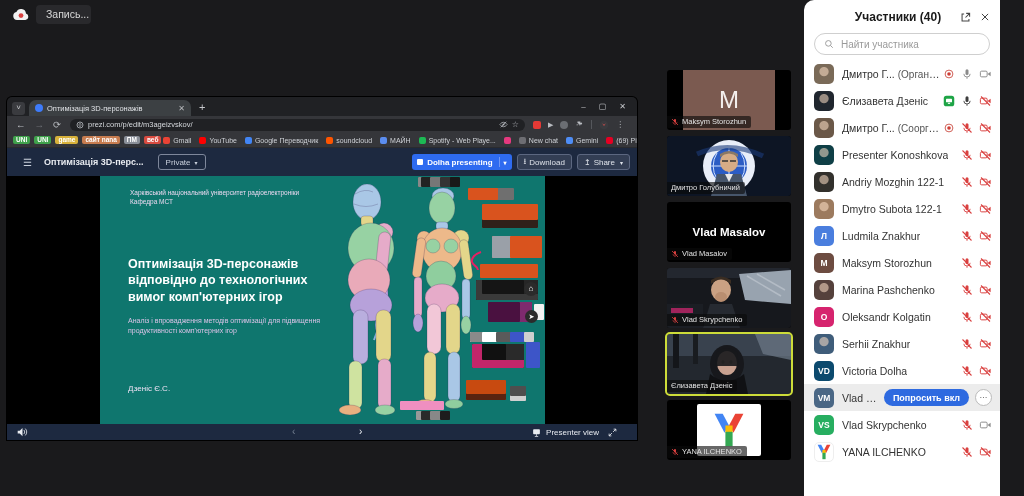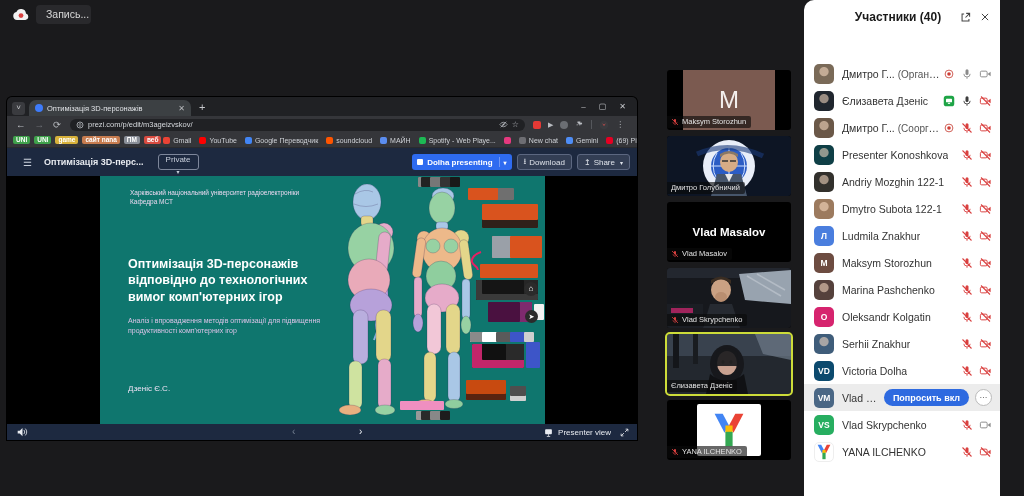--- a/index.html
+++ b/index.html
@@ -35,37 +35,37 @@
   .divider-v { width:1px; height:9px; background:#55575c; }
   .bookmarks { position:absolute; left:0; top:36px; width:630px; height:15px; background:#35363a; border-bottom:1px solid #2a2b2e; display:flex; align-items:center; padding:0 6px; gap:6px; overflow:hidden; }
   .bm-chip { flex:none; font-size:6.5px; font-weight:bold; color:#fff; border-radius:2px; padding:1px 3px; line-height:1; }
   .bm-item { flex:none; display:flex; align-items:center; gap:3px; font-size:7px; color:#cfd2d7; white-space:nowrap; }
   .bm-fav { width:7px; height:7px; border-radius:2px; flex:none; }
 
   
   .prezi-top { position:absolute; left:0; top:51px; width:630px; height:28px; background:#1d2940; display:flex; align-items:center; }
   .hamburger { margin-left:16px; color:#c9d0dc; font-size:10px; }
   .prezi-title { margin-left:12px; color:#e8ebf0; font-size:9px; font-weight:bold; white-space:nowrap; }
-  .private-btn { margin-left:14px; height:16px; border:1px solid #7e879b; border-radius:3px; color:#c9d0dc; font-size:8px; display:flex; align-items:center; gap:4px; padding:0 7px;flex-direction:column; }
+  .private-btn { margin-left:14px; height:16px; border:1px solid #7e879b; border-radius:3px; color:#c9d0dc; font-size:8px; display:flex; align-items:center; gap:4px; padding:0 7px; }
   .prezi-actions { margin-left:auto; display:flex; gap:5px; padding-right:7px; }
   .btn-stop { height:16px; background:#2e6bf0; border-radius:3px; color:#fff; font-size:8px; font-weight:bold; display:flex; align-items:center; gap:4px; padding:0 5px; }
   .btn-stop .sq { width:6px; height:6px; background:#fff; border-radius:1px; }
   .btn-stop .sep { width:1px; height:10px; background:#6f97f5; margin-left:2px; }
   .btn-dark { height:16px; background:#333e54; border:1px solid #5c6780; border-radius:3px; color:#dfe3ea; font-size:8px; display:flex; align-items:center; gap:3px; padding:0 6px; }
   .stage-black { position:absolute; top:79px; height:248px; background:#000; }
   .slide { position:absolute; left:93px; top:79px; width:445px; height:248px; background:#0f766e; overflow:hidden; }
   .slide-inst { position:absolute; left:30px; top:12px; width:270px; color:#ead9f1; font-size:6.5px; line-height:1.4; }
   .slide-title { position:absolute; left:28px; top:80px; width:218px; color:#ffffff; font-size:12.5px; font-weight:bold; line-height:1.3; }
   .slide-sub { position:absolute; left:28px; top:140px; width:205px; color:#ddc4e8; font-size:7px; line-height:1.45; }
   .slide-author { position:absolute; left:28px; top:208px; color:#f0e3f6; font-size:8px; }
   .thumb { position:absolute; border-radius:1px; }
   .circle-btn { position:absolute; background:#2b2b2b; border-radius:50%; color:#fff; text-align:center; }
   .prezi-bottom { position:absolute; left:0; top:327px; width:630px; height:16px; background:#1d2940; display:flex; align-items:center; }
   .pb-arrow { font-size:10px; line-height:1; }
-  .presenter-group { margin-left:auto; display:flex; align-items:center; gap:5px; padding-right:8px; color:#e8ebf0; font-size:8px; }
+  .presenter-group { margin-left:auto; display:flex; align-items:center; gap:5px; padding-right:20px; color:#e8ebf0; font-size:8px; }
 
   
   .tile { position:absolute; left:667px; width:124px; height:60px; background:#000; border-radius:3px; overflow:hidden; }
   .tile.active { outline:2px solid #cddc39; }
   .tile-label { position:absolute; left:0; bottom:2px; display:flex; align-items:center; gap:3px; background:rgba(10,10,10,.62); color:#e3e3e3; font-size:7.5px; padding:1px 5px 2px 4px; border-radius:0 2px 2px 0; max-width:118px; white-space:nowrap; overflow:hidden; }
   .tile-nameplate { width:100%; height:100%; display:flex; align-items:center; justify-content:center; color:#fff; font-size:11.5px; font-weight:bold; }
   .tile-inner-brown { position:absolute; left:16px; top:0; width:92px; height:60px; background:#7b5a50; display:flex; align-items:center; justify-content:center; color:#f4efed; font-size:24px; }
   .tile-logo-box { position:absolute; left:30px; top:4px; width:64px; height:52px; background:#fff; border-radius:2px; display:flex; align-items:center; justify-content:center; }
 
   
@@ -456,20 +456,27 @@
       <div class="panel-head-icons">
         <svg width="11" height="11" viewBox="0 0 16 16">
             <path d="M6 3H3v10h10v-3" fill="none" stroke="#444" stroke-width="1.5"></path>
             <path d="M9 2h5v5M14 2L8 8" fill="none" stroke="#444" stroke-width="1.5"></path>
           </svg>
         <svg width="10" height="10" viewBox="0 0 16 16">
             <path d="M3 3l10 10M13 3L3 13" stroke="#444" stroke-width="1.6"></path>
           </svg>
       </div>
     </div>
+    <div class="search">
+      <svg width="10" height="10" viewBox="0 0 16 16">
+          <circle cx="7" cy="7" r="4.5" fill="none" stroke="#999" stroke-width="1.5"></circle>
+          <line x1="10.5" y1="10.5" x2="14" y2="14" stroke="#999" stroke-width="1.5"></line>
+        </svg>
+      <input placeholder="Найти участника" style="">
+    </div>
     <div class="plist" id="plist">
         <div class="p-row">
           <span class="p-ava photo" style="background-color:#7a6a58;"></span>
     <span class="p-name">
       <span>Дмитро Г...</span><span class="p-suffix">(Организатор, я)</span>
     </span>
     <span class="p-icons">
             <svg width="12" height="12" viewBox="0 0 16 16">
   <circle cx="8" cy="8" r="5.2" fill="none" stroke="#cf5b52" stroke-width="1.3"></circle>
               <circle cx="8" cy="8" r="2.4" fill="#cf3d35"></circle>

